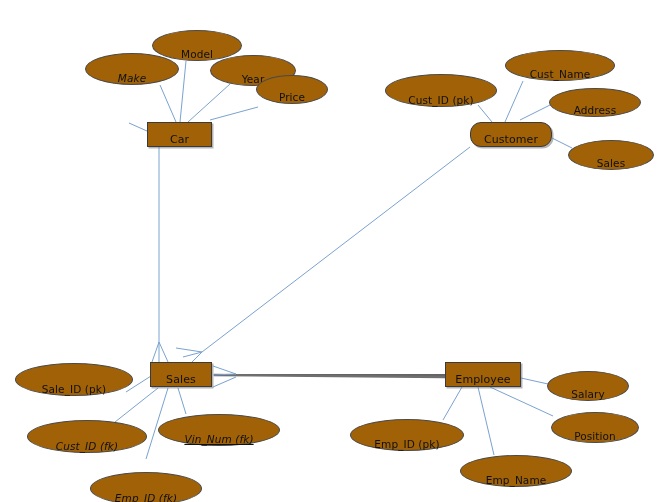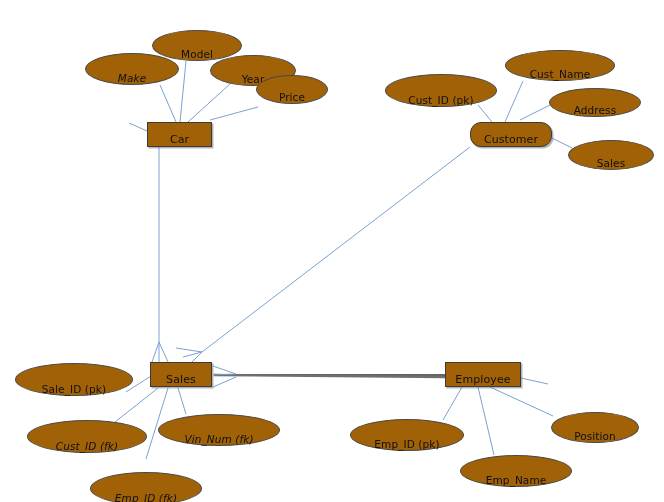--- a/index.html
+++ b/index.html
@@ -116,27 +116,30 @@
 
   <div class="node attr fk" style="left: 27px; top: 420px; width: 120px; height: 33px;">
     <span>Cust_ID (fk)</span>
     </div>
   <div class="node attr" style="left: 15px; top: 363px; width: 118px; height: 33px;">
     <span>Sale_ID (pk)</span>
     </div>
   <div class="node attr fk" style="left: 90px; top: 472px; width: 112px; height: 33px;">
     <span>Emp_ID (fk)</span>
     </div>
-  <div class="node attr fk" style="left: 158px; top: 414px; width: 122px; height: 32px;">
+  <div class="node attr fk" style="left: 158px; top: 414px; width: 122px; height: 32px; text-decoration: underline;">
     <span>Vin_Num (fk)</span>
     </div>
 
   <div class="node attr" style="left: 350px; top: 419px; width: 114px; height: 32px;">
     <span>Emp_ID (pk)</span>
     </div>
   <div class="node attr" style="left: 460px; top: 455px; width: 112px; height: 32px;">
     <span>Emp_Name</span>
     </div>
+  <div class="node attr" style="left: 547px; top: 371px; width: 82px; height: 30px;">
+    <span>Salary</span>
+    </div>
   <div class="node attr" style="left: 551px; top: 412px; width: 88px; height: 31px;">
     <span>Position</span>
     </div>
 
 </div>
 
 </body></html>

